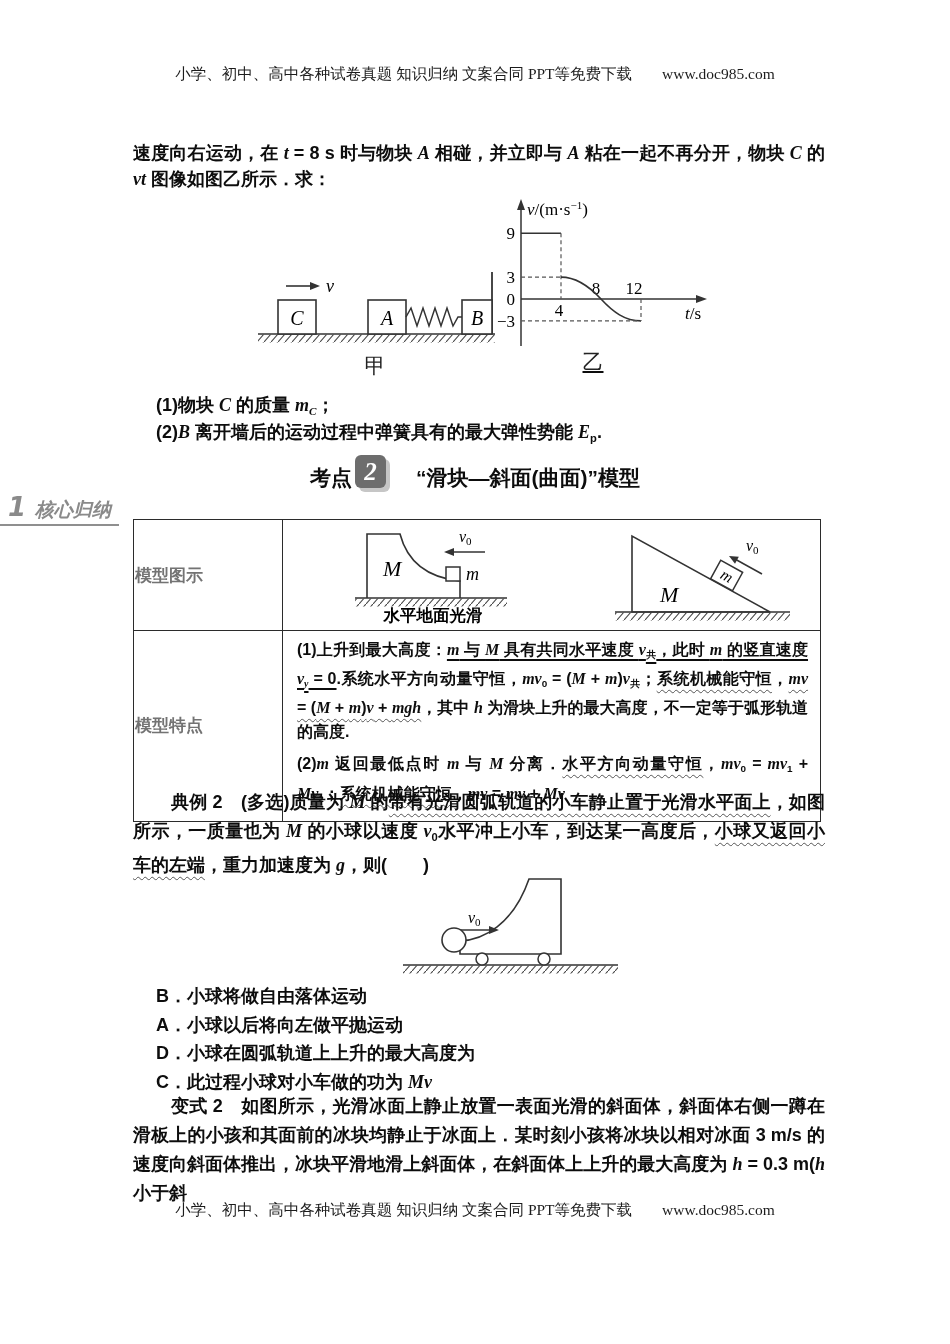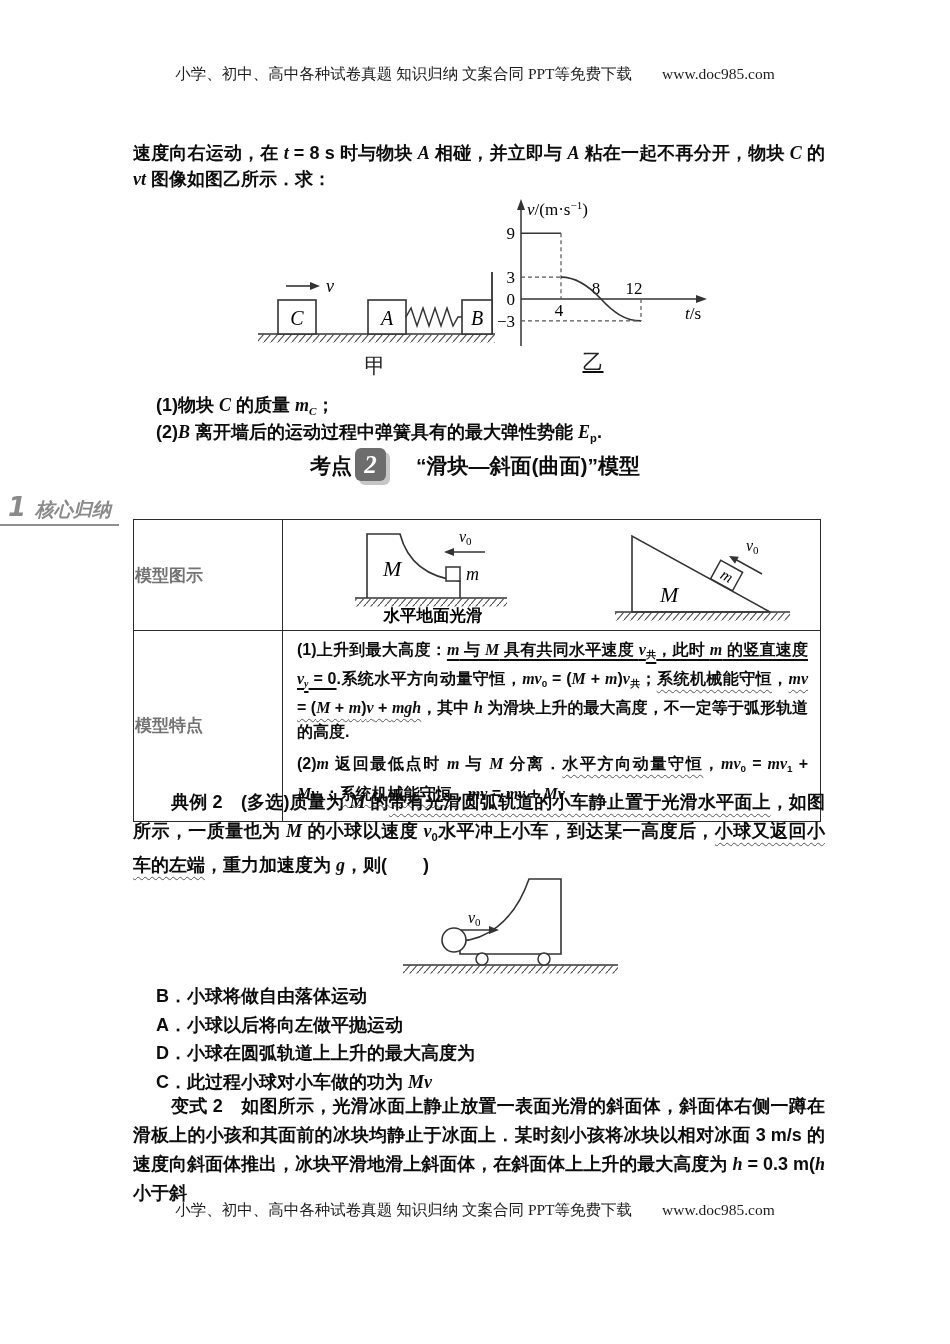--- a/index.html
+++ b/index.html
@@ -15,21 +15,21 @@
   .intro{top:140px;left:133px;width:692px;font-size:18px;line-height:26px;}
   .q{position:absolute;margin:0;font-weight:bold;font-size:18px;left:156px;}
   .q1{top:393px;}
   .q2{top:420px;}
 
   .fig-jia{position:absolute;top:270px;left:250px;width:250px;text-align:center;}
   .fig-yi{position:absolute;top:196px;left:473px;width:240px;text-align:center;text-decoration:underline;}
   .fig-cap{font-size:21px;color:#222;margin-top:2px;font-family:"Liberation Serif",serif;}
 
   .kaodian{position:absolute;top:452px;left:0;width:100%;height:40px;
-           display:flex;justify-content:center;align-items:flex-start;}
+           display:flex;justify-content:center;align-items:flex-end;}
   .kd-label{font-size:21px;font-weight:bold;}
   .kd-badge{display:inline-flex;align-items:center;justify-content:center;
             width:31px;height:33px;background:#6d6d6d;color:#ffffff;border-radius:6px;
             font-family:"Liberation Serif",serif;font-style:italic;font-weight:bold;font-size:25px;
             margin-left:3px;transform:translateY(-4px);box-shadow:4px 4px 0 #c6c6c6;}
   .kd-title{font-size:21px;font-weight:bold;margin-left:30px;}
 
   .guina{position:absolute;top:492px;left:0;width:100%;text-align:left;}
   .guina-inner{display:inline-block;border-bottom:2.5px solid #8f8f8f;padding:0 8px 1px 8px;
                color:#8a8a8a;font-weight:bold;font-style:italic;}

